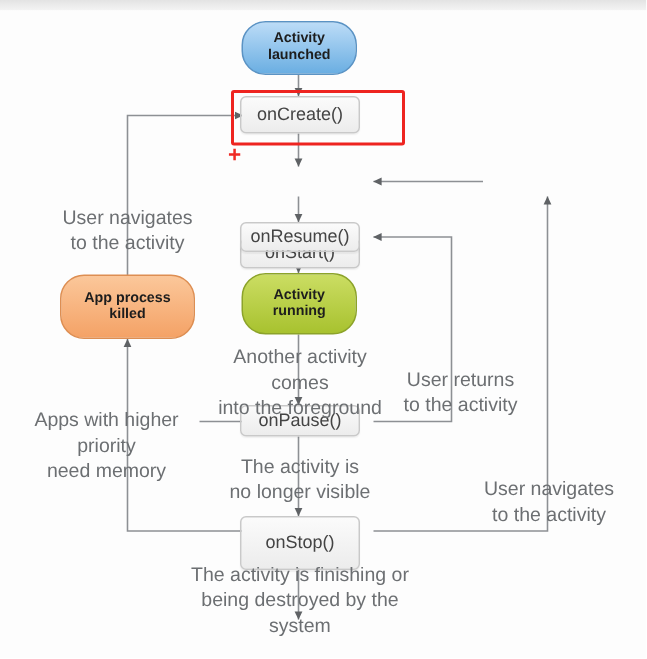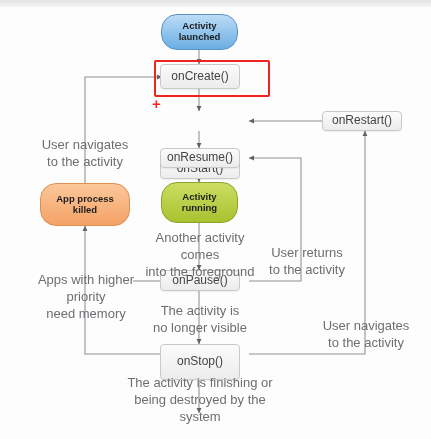--- a/index.html
+++ b/index.html
@@ -150,39 +150,36 @@
 
   <div class="node cb" style="left:160px;top:270px;width:80px;height:21px;">
     <span>onPause()</span>
   </div>
 
   <div class="node cb" style="left:160px;top:344px;width:80px;height:36px;">
     <span>onStop()</span>
   </div>
 
 
-  <div class="node cb" style="left:322px;top:111px;width:80px;height:20px;">
-    <span>onRestart()</span>
-  </div>
 
   <div class="node state orange" style="left:40px;top:183px;width:90px;height:43px;">
     <span style="white-space:pre-line;">App process
 killed</span>
   </div>
 
   <div class="cap" style="left:26px;top:137px;width:118px;">User navigates
 to the activity</div>
 
   <div class="cap" style="left:137px;top:230px;width:126px;">Another activity comes
 into the foreground</div>
 
   <div class="cap" style="left:258px;top:245px;width:98px;">User returns
 to the activity</div>
 
-  <div class="cap" style="left:22px;top:272px;width:128px;">Apps with higher priority
+  <div class="cap" style="left:7px;top:272px;width:128px;">Apps with higher priority
 need memory</div>
 
   <div class="cap" style="left:150px;top:303px;width:100px;">The activity is
 no longer visible</div>
 
   <div class="cap" style="left:118px;top:375px;width:164px;">The activity is finishing or
 being destroyed by the system</div>
 
   <div class="cap" style="left:316px;top:318px;width:100px;">User navigates
 to the activity</div>

